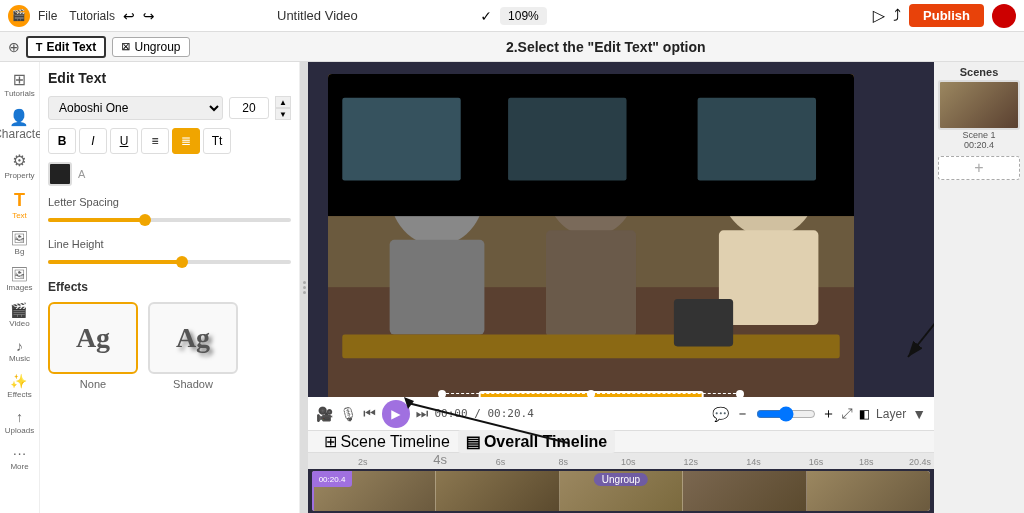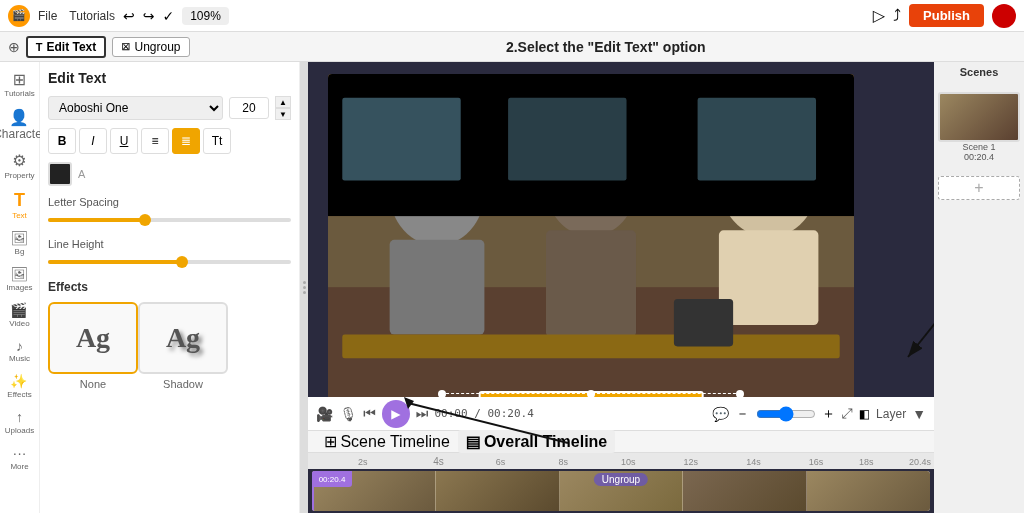--- a/index.html
+++ b/index.html
@@ -64,21 +64,21 @@
     }
     .fmt-btn.active { background: #f0a500; color: #fff; border-color: #f0a500; }
     .color-row { display: flex; align-items: center; margin-bottom: 10px; }
     .color-btn { width: 24px; height: 24px; border-radius: 3px; border: 2px solid #ddd; background: #333; cursor: pointer; }
     .slider-label { font-size: 11px; color: #555; margin-bottom: 4px; }
     .slider-container { position: relative; height: 16px; margin-bottom: 10px; }
     .slider-track { position: absolute; top: 6px; left: 0; right: 0; height: 4px; background: #ddd; border-radius: 2px; }
     .slider-fill { position: absolute; top: 6px; left: 0; height: 4px; background: #f0a500; border-radius: 2px; }
     .slider-thumb { position: absolute; top: 2px; width: 12px; height: 12px; background: #f0a500; border-radius: 50%; cursor: pointer; }
     .effects-title { font-size: 12px; font-weight: bold; margin-bottom: 8px; color: #333; }
-    .effects-grid { display: flex; }
+    .effects-grid { display: flex; gap: 10px; }
     .effect-item { display: flex; flex-direction: column; align-items: center; cursor: pointer; }
     .effect-box {
       width: 90px; height: 72px; border: 2px solid #ddd; border-radius: 6px;
       display: flex; align-items: center; justify-content: center;
       font-size: 28px; font-family: Georgia, serif; font-weight: bold; color: #555;
       background: #f9f9f9;
     }
     .effect-box.selected { border-color: #f0a500; }
     .effect-box.shadow { text-shadow: 3px 3px 4px rgba(0,0,0,0.5); }
     .effect-label { font-size: 11px; color: #666; margin-top: 4px; }
@@ -95,22 +95,22 @@
     }
     .text-overlay {
       position: absolute; bottom: 28px; left: 50%; transform: translateX(-50%);
       background: #f0a500; color: #333; font-size: 14px; font-weight: bold;
       padding: 6px 20px; border-radius: 3px; white-space: nowrap;
       border: 2px solid #fff;
     }
 
     
     .scenes-panel { width: 90px; background: #f0f0f0; padding: 4px; }
-    .scenes-title { font-size: 11px; font-weight: bold; color: #333; margin-bottom: 14px; text-align: center; }
-    .scene-thumb { position: relative; margin-bottom: 14px; cursor: pointer; }
+    .scenes-title { font-size: 11px; font-weight: bold; color: #333; margin-bottom: 2px; text-align: center; }
+    .scene-thumb { position: relative; margin-bottom: 6px; cursor: pointer; }
     .scene-img { width: 82px; height: 50px; background: linear-gradient(135deg, #8B7355, #5a4030); border-radius: 3px; border: 2px solid #ddd; }
     .scene-label { font-size: 9px; color: #555; text-align: center; }
     .scene-add { width: 82px; height: 24px; background: #fff; border: 1px dashed #aaa; border-radius: 3px; display: flex; align-items: center; justify-content: center; font-size: 16px; color: #aaa; cursor: pointer; margin-top: 4px; }
     .timeline-controls {
       display: flex; align-items: center; height: 34px; padding: 0 8px; gap: 6px;
       background: #fff; border-bottom: 1px solid #ddd;
     }
     .ctrl-btn { background: none; border: none; cursor: pointer; font-size: 14px; color: #555; }
     .play-btn { width: 28px; height: 28px; background: #a070e0; border-radius: 50%; border: none; cursor: pointer; display: flex; align-items: center; justify-content: center; color: #fff; font-size: 12px; }
     .time-display { font-size: 11px; color: #555; font-family: monospace; }
@@ -130,20 +130,21 @@
 <body>
 
 <div class="topbar">
   <div class="topbar-logo">🎬</div>
   <div class="topbar-menu">
     <span>File</span>
     <span>Tutorials</span>
   </div>
   <span style="font-size:14px;cursor:pointer;">↩</span>
   <span style="font-size:14px;cursor:pointer;">↪</span>
+  <div class="topbar-title">Untitled Video</div>
   <span style="font-size:14px;">✓</span>
   <div class="topbar-zoom">109%</div>
   <div style="flex:1;"></div>
   <span style="font-size:16px;">▷</span>
   <span style="font-size:16px;">⤴</span>
   <button class="publish-btn">Publish</button>
   <div class="avatar"></div>
 </div>
 
 <div class="subtoolbar">
@@ -359,21 +360,21 @@
         <div class="timeline-tab active">
           <span>▤</span>
           <span>Overall Timeline</span>
         </div>
       </div>
 
 
       <div class="timeline-ruler" style="position:relative;height:16px;background:#e8e8e8;overflow:hidden;">
         <div style="position:absolute;top:0;left:0;right:0;bottom:0;display:flex;align-items:flex-end;padding-bottom:2px;">
           <span style="position:absolute;left:8%;font-size:9px;color:#888;">2s</span>
-          <span style="position:absolute;left:20%;font-size:10px;color:#888;">4s</span>
+          <span style="position:absolute;left:20%;font-size:13px;color:#888;">4s</span>
           <span style="position:absolute;left:30%;font-size:9px;color:#888;">6s</span>
           <span style="position:absolute;left:40%;font-size:9px;color:#888;">8s</span>
           <span style="position:absolute;left:50%;font-size:9px;color:#888;">10s</span>
           <span style="position:absolute;left:60%;font-size:9px;color:#888;">12s</span>
           <span style="position:absolute;left:70%;font-size:9px;color:#888;">14s</span>
           <span style="position:absolute;left:80%;font-size:9px;color:#888;">16s</span>
           <span style="position:absolute;left:88%;font-size:9px;color:#888;">18s</span>
           <span style="position:absolute;left:96%;font-size:9px;color:#888;">20.4s</span>
         </div>
       </div>

